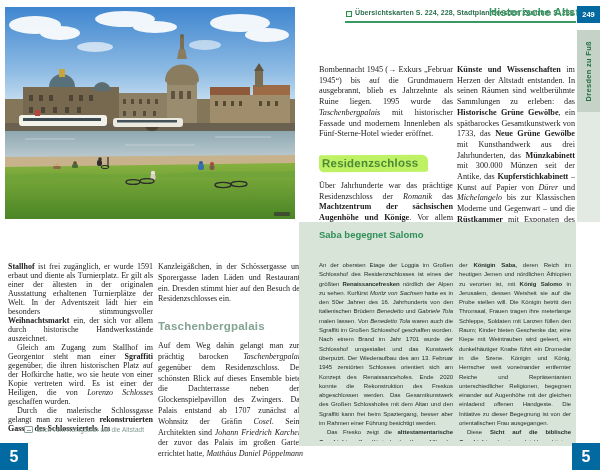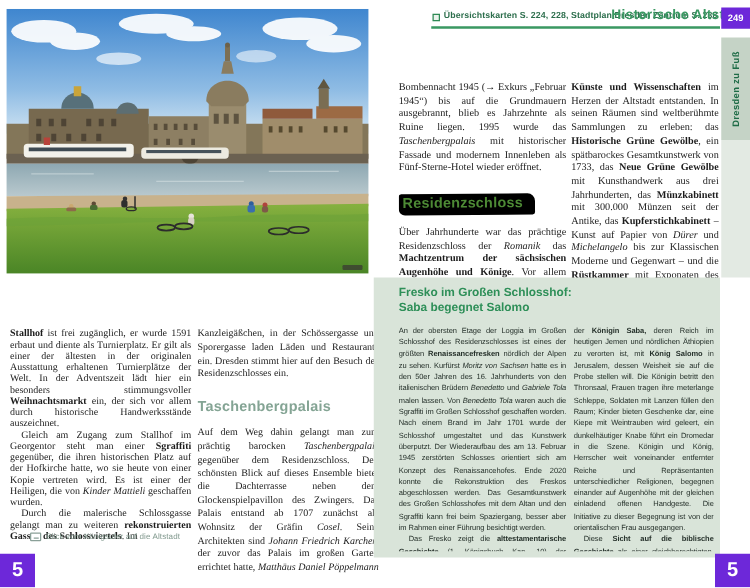--- a/index.html
+++ b/index.html
@@ -9,21 +9,21 @@
     font-family:"Liberation Serif", serif;
     -webkit-font-smoothing:antialiased;
   }
   .page { position:relative; width:600px; height:470px; overflow:hidden; background:#fff; }
 
   
   .hdr-ref { position:absolute; left:355px; top:9px; font:bold 7px "Liberation Sans", sans-serif; color:#2c6e4c; letter-spacing:.1px; }
   .map-icon { position:absolute; left:346px; top:11px; width:6px; height:6px; border:1.2px solid #2f8a55; background:#eaf3ec; }
   .hdr-title { position:absolute; left:489px; top:6px; font:bold 11px "Liberation Sans", sans-serif; color:#3a9862; letter-spacing:.2px; }
   .hdr-rule { position:absolute; left:345px; top:21px; width:231px; height:1.5px; background:#3a9862; }
-  .pgno { position:absolute; background:#6d28d9; color:#fff; display:flex; align-items:center; justify-content:center; font-family:"Liberation Sans", sans-serif; }
+  .pgno { position:absolute; background:#0369a1; color:#fff; display:flex; align-items:center; justify-content:center; font-family:"Liberation Sans", sans-serif; }
   .pgno.tr { left:577px; top:6px; width:23px; height:17px; font-size:7.5px; font-weight:bold; }
 
   
   .photo { position:absolute; left:5px; top:7px; width:290px; height:212px; overflow:hidden; }
   .photo svg { display:block; width:290px; height:212px; }
   .credit { position:absolute; right:5px; bottom:3px; width:16px; height:4px; background:#3a3a33; opacity:.75; border-radius:1px; }
 
   
   .tab { position:absolute; left:577px; top:30px; width:23px; height:82px; background:#c5d3c6; display:flex; align-items:center; justify-content:center; }
   .tab span { writing-mode:vertical-rl; transform:rotate(180deg); font:bold 7.5px "Liberation Sans", sans-serif; color:#1e6b46; letter-spacing:.3px; white-space:nowrap; }
@@ -31,21 +31,21 @@
 
   
   .col { position:absolute; font-size:8.2px; line-height:10.7px; color:#1c1c1c; text-align:justify; overflow:hidden;margin-top:32px; }
   .col .para { margin:0; text-indent:9px; }
   .col .para:first-child { text-indent:0; }
   .col3 { left:319px; top:33px; width:134px; height:185px; }
   .col4 { left:457px; top:33px; width:118px; height:185px; }
   .col1 { left:8px;  top:230px; width:145px; height:194px; font-size:8px; line-height:9px; }
   .col2 { left:158px; top:230px; width:145px; height:196px; font-size:8px; line-height:10.8px; }
 
-  .h-highlight { display:inline-block; margin:15px 0 9px 0; background:#000000; color:#4d8a35;
+  .h-highlight { display:inline-block; margin:15px 0 9px 0; background:#bef264; color:#4d8a35;
     font:bold 11.5px "Liberation Sans", sans-serif; letter-spacing:.2px; padding:2px 10px 3px 3px;
     border-radius:2px 6px 2px 5px; transform:rotate(-.4deg); }
   .h-sage { margin:15px 0 9px 0; color:#84a494; font:bold 11.5px "Liberation Sans", sans-serif; letter-spacing:.2px; }
 
   
   .infobox { position:absolute; left:299px; top:222px; width:277px; height:224px; background:#d9e4d9; }
   .ib-title { position:absolute; left:319px; top:229px; font:bold 9.5px "Liberation Sans", sans-serif; color:#2e8f58; line-height:11.5px; }
   .ib-col { position:absolute; top:261px; font-family:"Liberation Sans", sans-serif; font-size:6px; letter-spacing:-0.05px; line-height:9.3px; color:#25302a; text-align:justify; overflow:hidden; height:180px; }
   .ib-col .para { margin:0; text-indent:8px; }
   .ib-col .para:first-child { text-indent:0; }
@@ -230,37 +230,36 @@
   </div>
   <div class="col col4">
     <div class="rich">
         <p class="para"><b>Künste und Wissenschaften</b> im Herzen der Altstadt entstanden. In seinen Räumen sind weltberühmte Sammlungen zu erleben: das <b>Historische Grüne Gewölbe</b>, ein spätbarockes Gesamtkunstwerk von 1733, das <b>Neue Grüne Gewölbe</b> mit Kunsthandwerk aus drei Jahrhunderten, das <b>Münzkabinett</b> mit 300.000 Münzen seit der Antike, das <b>Kupferstichkabinett</b> – Kunst auf Papier von <i>Dürer</i> und <i>Michelangelo</i> bis zur Klassischen Moderne und Gegenwart – und die <b>Rüstkammer</b> mit Exponaten des Turnierwesens und Prunkwaffen des 15. bis 18. Jahrhunderts, die im <b>Riesensaal</b> präsentiert werden.</p>
       </div>
   </div>
 
   <div class="col col1">
     <div class="rich">
         <p class="para"><b>Stallhof</b> ist frei zugänglich, er wurde 1591 erbaut und diente als Turnierplatz. Er gilt als einer der ältesten in der originalen Ausstattung erhaltenen Turnierplätze der Welt. In der Adventszeit lädt hier ein besonders stimmungsvoller <b>Weihnachtsmarkt</b> ein, der sich vor allem durch historische Handwerksstände auszeichnet.</p>
-        <p class="para">Gleich am Zugang zum Stallhof im Georgentor steht man einer <b>Sgraffiti</b> gegenüber, die ihren historischen Platz auf der Hofkirche hatte, wo sie heute von einer Kopie vertreten wird. Es ist einer der Heiligen, die von <i>Kinder Mattieli</i> geschaffen wurden.</p>
+        <p class="para">Gleich am Zugang zum Stallhof im Georgentor steht man einer <b>Sgraffiti</b> gegenüber, die ihren historischen Platz auf der Hofkirche hatte, wo sie heute von einer Kopie vertreten wird. Es ist einer der Heiligen, die von <i>Lorenzo Schlosses</i> geschaffen wurden.</p>
         <p class="para">Durch die malerische Schlossgasse gelangt man zu weiteren <b>rekonstruierten Gassen des Schlossviertels</b>. Im</p>
       </div>
   </div>
   <div class="col col2">
     <div class="rich">
         <p class="para">Kanzleigäßchen, in der Schössergasse und Sporergasse laden Läden und Restaurants ein. Dresden stimmt hier auf den Besuch des Residenzschlosses ein.</p>
       </div>
     <div class="h-sage">Taschenbergpalais</div>
     <div class="rich">
         <p class="para">Auf dem Weg dahin gelangt man zum prächtig barocken <i>Taschenbergpalais</i> gegenüber dem Residenzschloss. Den schönsten Blick auf dieses Ensemble bietet die Dachterrasse neben dem Glockenspielpavillon des Zwingers. Das Palais entstand ab 1707 zunächst als Wohnsitz der Gräfin <i>Cosel</i>. Seine Architekten sind <i>Johann Friedrich Karcher</i>, der zuvor das Palais im großen Garten errichtet hatte, <i>Matthäus Daniel Pöppelmann</i> – sein erster Auftrag unter , – und , der Begründer des sächsischen Rokoko. In der</p>
       </div>
   </div>
 
   <div class="infobox"></div>
   <div class="ib-title">
-    <div>Fresko im Großen Schlosshof:</div>
     <div>Saba begegnet Salomo</div>
   </div>
   <div class="ib-col ib-left">
       <p class="para">An der obersten Etage der Loggia im Großen Schlosshof des Residenzschlosses ist eines der größten <b>Renaissancefresken</b> nördlich der Alpen zu sehen. Kurfürst <i>Moritz von Sachsen</i> hatte es in den 50er Jahren des 16. Jahrhunderts von den italienischen Brüdern <i>Benedetto</i> und <i>Gabriele Tola</i> malen lassen. Von <i>Benedetto Tola</i> waren auch die Sgraffiti im Großen Schlosshof geschaffen worden. Nach einem Brand im Jahr 1701 wurde der Schlosshof umgestaltet und das Kunstwerk überputzt. Der Wiederaufbau des am 13. Februar 1945 zerstörten Schlosses orientiert sich am Konzept des Renaissancehofes. Ende 2020 konnte die Rekonstruktion des Freskos abgeschlossen werden. Das Gesamtkunstwerk des Großen Schlosshofes mit dem Altan und den Sgraffiti kann frei beim Spaziergang, besser aber im Rahmen einer Führung besichtigt werden.</p>
       <p class="para">Das Fresko zeigt die <b>alttestamentarische Geschichte</b> (1. Königsbuch Kap. 10) der Begegnung</p>
     </div>
   <div class="ib-col ib-right">
       <p class="para">der <b>Königin Saba,</b> deren Reich im heutigen Jemen und nördlichen Äthiopien zu verorten ist, mit <b>König Salomo</b> in Jerusalem, dessen Weisheit sie auf die Probe stellen will. Die Königin betritt den Thronsaal, Frauen tragen ihre meterlange Schleppe, Soldaten mit Lanzen füllen den Raum; Kinder bieten Geschenke dar, eine Kiepe mit Weintrauben wird geleert, ein dunkelhäutiger Knabe führt ein Dromedar in die Szene. Königin und König, Herrscher weit voneinander entfernter Reiche und Repräsentanten unterschiedlicher Religionen, begegnen einander auf Augenhöhe mit der gleichen einladend offenen Handgeste. Die Initiative zu dieser Begegnung ist von der orientalischen Frau ausgegangen.</p>
       <p class="para">Diese <b>Sicht auf die biblische Geschichte</b> als einer gleichberechtigten, aneinander interessierten Begegnung zwischen  und  unterscheidet das Dresdner Gemälde wesentlich von den Darstellungen  in London und  im Vatikan, in denen jeweils ein dominanter  und eine ihm huldigende  gezeigt werden.</p>
     </div>

